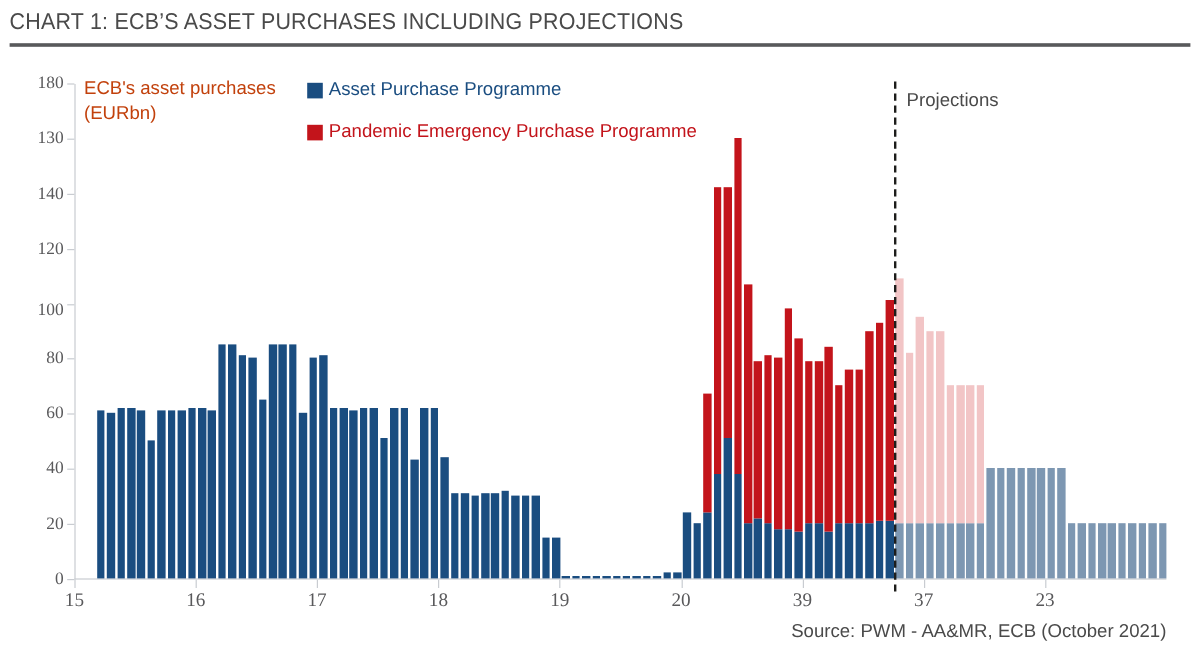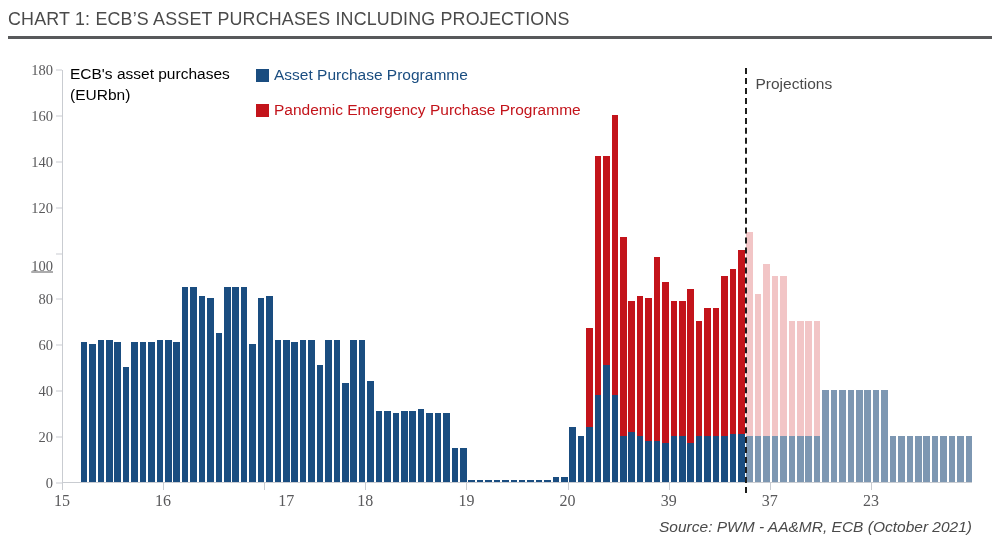--- a/index.html
+++ b/index.html
@@ -91,42 +91,41 @@
     font-size: 15.5px;
     color: #4a4a4a;
     font-family: "Liberation Sans", sans-serif;
     white-space: nowrap;
   }
 
   
   .axis-note {
     position: absolute;
     font-size: 15.5px;
-    color: #000000;
+    color: #c2410c;
     font-family: "Liberation Sans", sans-serif;
     line-height: 21px;
     white-space: nowrap;
   }
 
   
   .legend { position: absolute; }
   .legend-row { position: absolute; display: flex; align-items: center; white-space: nowrap; }
   .legend-swatch { width: 13px; height: 13px; margin-right: 5px; flex: 0 0 auto; }
   .legend-text { font-size: 15.5px; font-family: "Liberation Sans", sans-serif; }
   .legend-app .legend-swatch  { background: #1a4d80; }
   .legend-app .legend-text    { color: #1a4d80; }
   .legend-pepp .legend-swatch { background: #c3141b; }
   .legend-pepp .legend-text   { color: #c3141b; }
 
   
   .source {
     position: absolute;
     right: 28px; top: 518px;
     font-size: 15.5px;
-    font-style: italic;
     color: #4a4a4a;
     font-family: "Liberation Sans", sans-serif;
     white-space: nowrap;
   }
 </style>
 </head>
 <body>
 
 <div id="root">
 
@@ -504,38 +503,38 @@
       <div class="ytick-label" style="top: 483px; right: 947px;">0</div>
       <div class="ytick-mark" style="top: 483px; left: 56px; position: absolute;"></div>
       <div class="ytick-label" style="top: 437.111px; right: 947px;">20</div>
       <div class="ytick-mark" style="top: 437.111px; left: 56px; position: absolute;"></div>
       <div class="ytick-label" style="top: 391.222px; right: 947px;">40</div>
       <div class="ytick-mark" style="top: 391.222px; left: 56px; position: absolute;"></div>
       <div class="ytick-label" style="top: 345.333px; right: 947px;">60</div>
       <div class="ytick-mark" style="top: 345.333px; left: 56px; position: absolute;"></div>
       <div class="ytick-label" style="top: 299.444px; right: 947px;">80</div>
       <div class="ytick-mark" style="top: 299.444px; left: 56px; position: absolute;"></div>
-      <div class="ytick-label" style="top: 266px; right: 947px; text-decoration: underline;">100</div>
+      <div class="ytick-label" style="top: 259px; right: 947px;">100</div>
       <div class="ytick-mark" style="top: 253.556px; left: 56px; position: absolute;"></div>
       <div class="ytick-label" style="top: 207.667px; right: 947px;">120</div>
       <div class="ytick-mark" style="top: 207.667px; left: 56px; position: absolute;"></div>
       <div class="ytick-label" style="top: 161.778px; right: 947px;">140</div>
       <div class="ytick-mark" style="top: 161.778px; left: 56px; position: absolute;"></div>
-      <div class="ytick-label" style="top: 115.889px; right: 947px;">160</div>
+      <div class="ytick-label" style="top: 115.889px; right: 947px;">130</div>
       <div class="ytick-mark" style="top: 115.889px; left: 56px; position: absolute;"></div>
       <div class="ytick-label" style="top: 70px; right: 947px;">180</div>
       <div class="ytick-mark" style="top: 70px; left: 56px; position: absolute;"></div>
     </div>
 
   <div id="x-axis">
       <div class="xtick-label" style="left: 62px;">15</div>
       <div class="xtick-mark" style="position: absolute; left: 62px; top: 483px;"></div>
       <div class="xtick-label" style="left: 163.111px;">16</div>
       <div class="xtick-mark" style="position: absolute; left: 163.111px; top: 483px;"></div>
-      <div class="xtick-label" style="left: 264.222px; text-align: right;">17</div>
+      <div class="xtick-label" style="left: 264.222px;">17</div>
       <div class="xtick-mark" style="position: absolute; left: 264.222px; top: 483px;"></div>
       <div class="xtick-label" style="left: 365.333px;">18</div>
       <div class="xtick-mark" style="position: absolute; left: 365.333px; top: 483px;"></div>
       <div class="xtick-label" style="left: 466.444px;">19</div>
       <div class="xtick-mark" style="position: absolute; left: 466.444px; top: 483px;"></div>
       <div class="xtick-label" style="left: 567.556px;">20</div>
       <div class="xtick-mark" style="position: absolute; left: 567.556px; top: 483px;"></div>
       <div class="xtick-label" style="left: 668.667px;">39</div>
       <div class="xtick-mark" style="position: absolute; left: 668.667px; top: 483px;"></div>
       <div class="xtick-label" style="left: 769.778px;">37</div>

